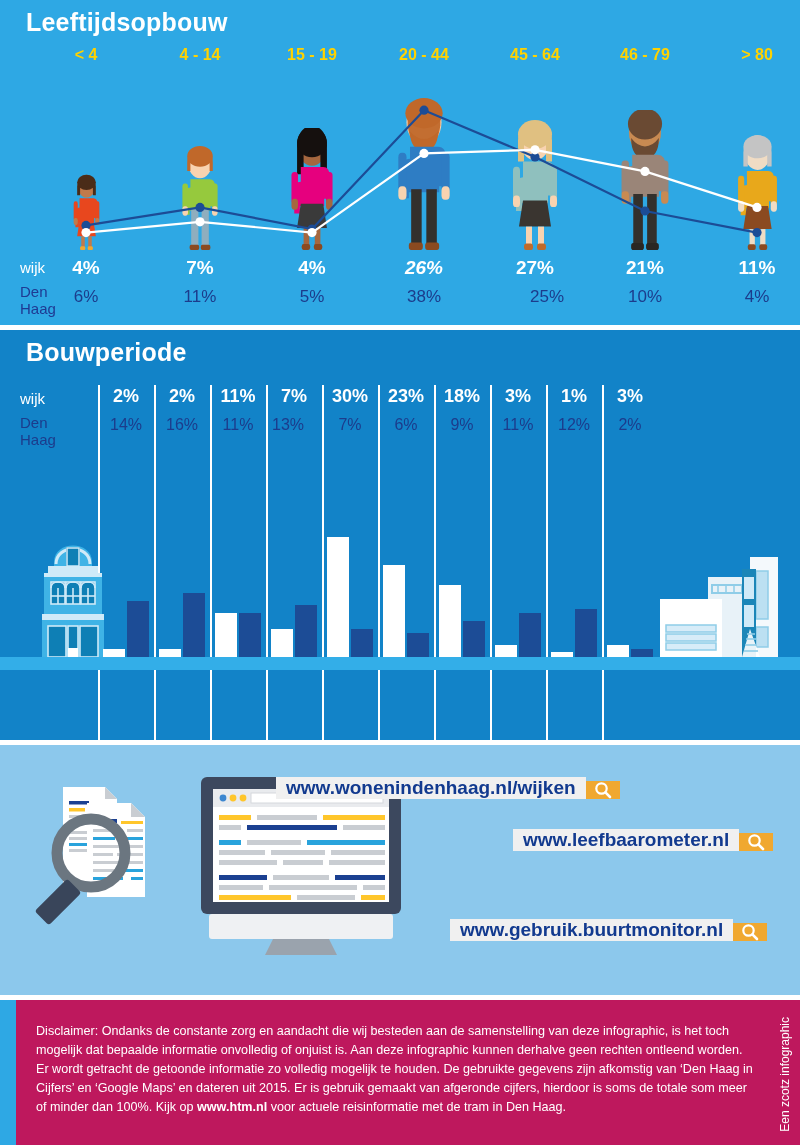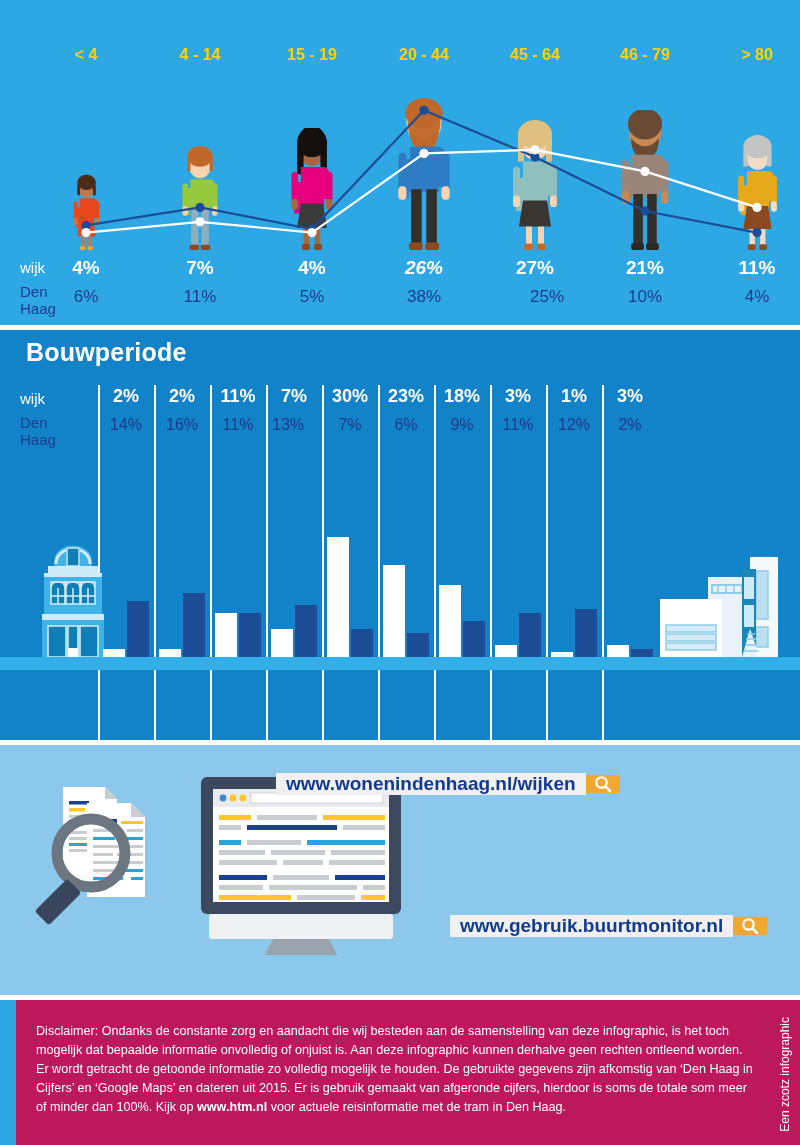--- a/index.html
+++ b/index.html
@@ -53,21 +53,21 @@
   .baseline{position:absolute;left:0;bottom:0;width:800px;height:13px;background:#33AEE8;}
   .bar{position:absolute;bottom:13px;}
   .bar.w{background:#ffffff;}
   .bar.d{background:#1C4C96;}
 
   .years{position:absolute;left:0;top:688px;width:800px;height:30px;}
   .yr{position:absolute;top:0;text-align:center;font-size:19px;font-weight:bold;color:#FFD200;}
 
   
   .sec-links{position:absolute;left:0;top:745px;width:800px;height:250px;background:#8CC8EC;}
-  .searchbox{position:absolute;height:31px;display:flex;align-items:center;}
+  .searchbox{position:absolute;height:31px;display:flex;align-items:flex-end;}
   .sb-text{
     background:#F0F0F0;color:#123A8F;font-weight:bold;font-size:19px;
     display:flex;align-items:center;padding:0 10px;white-space:nowrap;
   }
   .sb-btn{
     background:#F0A830;width:34px;display:flex;align-items:center;justify-content:center;
   }
 
   
   .sec-disc{position:absolute;left:16px;top:1000px;width:800px;height:145px;background:#be185d;text-decoration:underline;}
@@ -84,20 +84,21 @@
     writing-mode:vertical-rl;transform:rotate(180deg);
     color:#ffffff;font-size:12px;white-space:nowrap;
   }
 </style>
 </head>
 <body>
 
 <div class="page">
 
   <div class="sec-age">
+    <div class="sec-title">Leeftijdsopbouw</div>
 
     <div class="age-cats" id="ageCats">
         <div class="age-cat" style="left: 31px; width: 110px;">&lt; 4</div>
         <div class="age-cat" style="left: 145px; width: 110px;">4 - 14</div>
         <div class="age-cat" style="left: 257px; width: 110px;">15 - 19</div>
         <div class="age-cat" style="left: 369px; width: 110px;">20 - 44</div>
         <div class="age-cat" style="left: 480px; width: 110px;">45 - 64</div>
         <div class="age-cat" style="left: 590px; width: 110px;">46 - 79</div>
         <div class="age-cat" style="left: 702px; width: 110px;">&gt; 80</div>
       </div>
@@ -491,20 +492,29 @@
     <div class="searchbox" style="left:276px;top:23px;">
       <div class="sb-text">www.wonenindenhaag.nl/wijken</div>
       <div class="sb-btn">
         <svg width="18" height="18" viewBox="0 0 18 18">
             <circle cx="7.5" cy="7.5" r="5.2" fill="none" stroke="#ffffff" stroke-width="2.2"></circle>
             <line x1="11.4" y1="11.4" x2="16" y2="16" stroke="#ffffff" stroke-width="2.6" stroke-linecap="round"></line>
           </svg>
       </div>
     </div>
 
+    <div class="searchbox" style="left:513px;top:75px;">
+      <div class="sb-text">www.leefbaarometer.nl</div>
+      <div class="sb-btn">
+        <svg width="18" height="18" viewBox="0 0 18 18">
+            <circle cx="7.5" cy="7.5" r="5.2" fill="none" stroke="#ffffff" stroke-width="2.2"></circle>
+            <line x1="11.4" y1="11.4" x2="16" y2="16" stroke="#ffffff" stroke-width="2.6" stroke-linecap="round"></line>
+          </svg>
+      </div>
+    </div>
 
     <div class="searchbox" style="left:450px;top:165px;">
       <div class="sb-text">www.gebruik.buurtmonitor.nl</div>
       <div class="sb-btn">
         <svg width="18" height="18" viewBox="0 0 18 18">
             <circle cx="7.5" cy="7.5" r="5.2" fill="none" stroke="#ffffff" stroke-width="2.2"></circle>
             <line x1="11.4" y1="11.4" x2="16" y2="16" stroke="#ffffff" stroke-width="2.6" stroke-linecap="round"></line>
           </svg>
       </div>
     </div>

